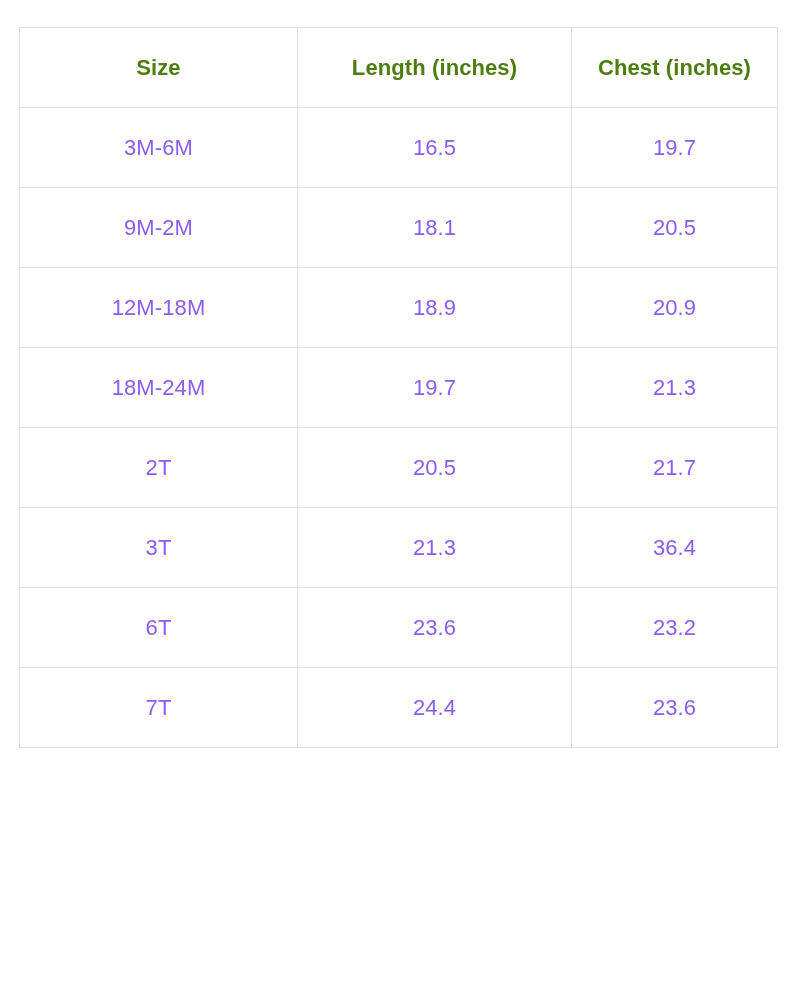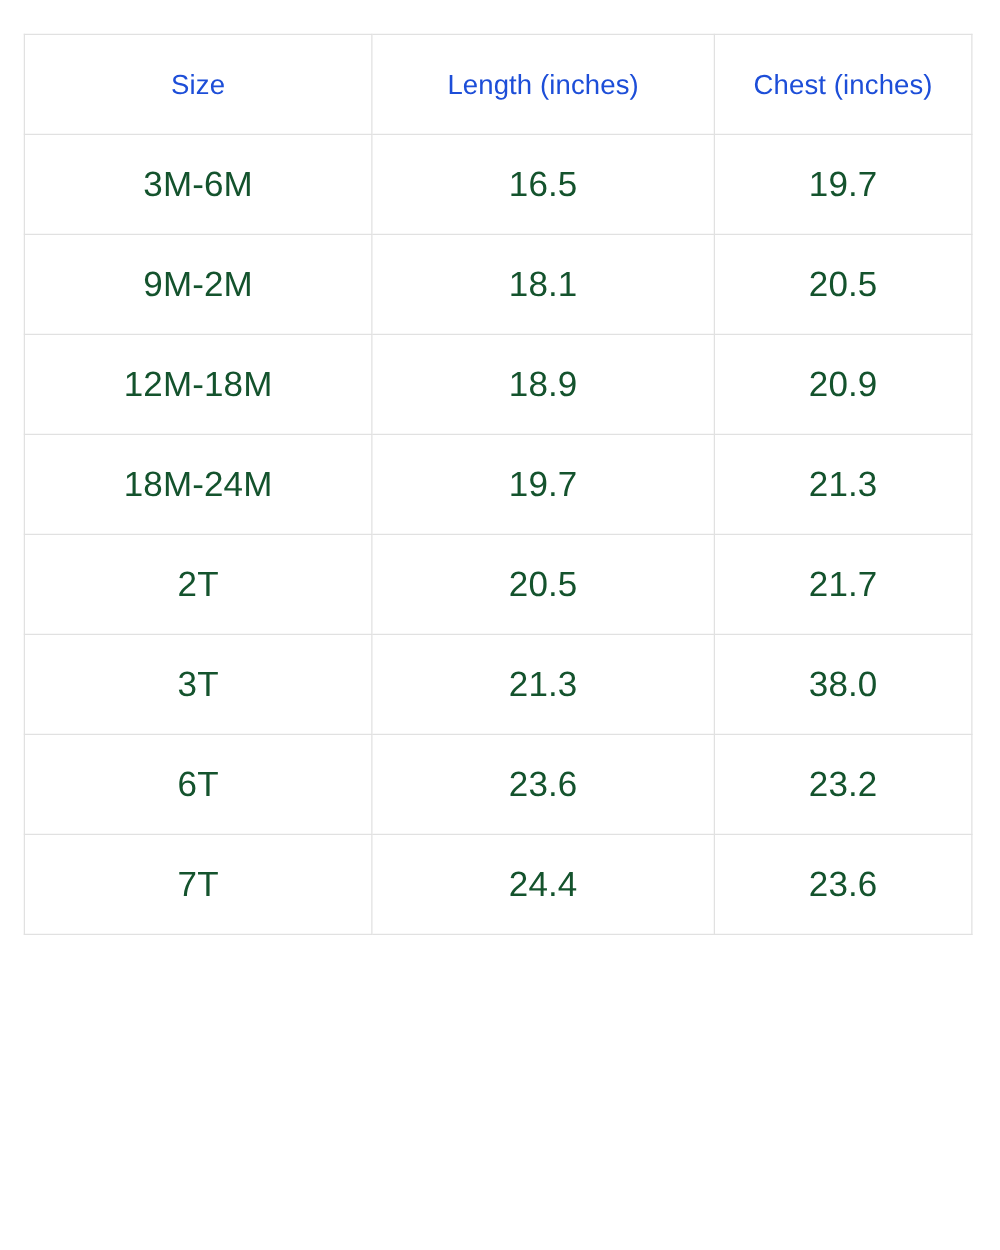--- a/index.html
+++ b/index.html
@@ -41,31 +41,31 @@
     text-align: center;
     vertical-align: middle;
     padding: 0;
     color: #111111;
     background: #ffffff;
   }
 
   table.size-chart thead th {
     height: 79px;
     font-size: 22px;
-    font-weight: normal;
+    font-weight: bold;
     letter-spacing: 0.1px;
-    color: #1d4ed8;
+    color: #4d7c0f;
   }
 
   table.size-chart tbody td {
     height: 79px;
-    font-size: 28px;
+    font-size: 22px;
     font-weight: normal;
     letter-spacing: 0.1px;
-    color: #14532d;
+    color: #8b5cf6;
   }
 </style>
 </head>
 <body>
 
 <div id="size-chart-wrap">
   <table class="size-chart">
     <colgroup>
       <col class="col-size">
       <col class="col-length">
@@ -100,21 +100,21 @@
           <td>21.3</td>
         </tr>
         <tr>
           <td>2T</td>
           <td>20.5</td>
           <td>21.7</td>
         </tr>
         <tr>
           <td>3T</td>
           <td>21.3</td>
-          <td>38.0</td>
+          <td>36.4</td>
         </tr>
         <tr>
           <td>6T</td>
           <td>23.6</td>
           <td>23.2</td>
         </tr>
         <tr>
           <td>7T</td>
           <td>24.4</td>
           <td>23.6</td>

